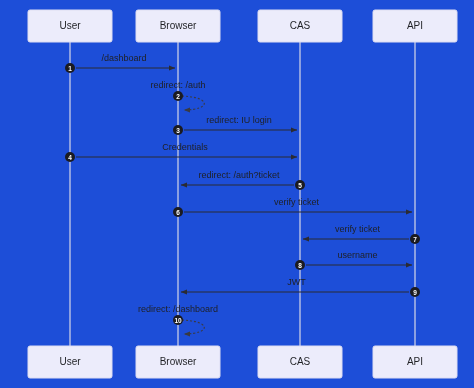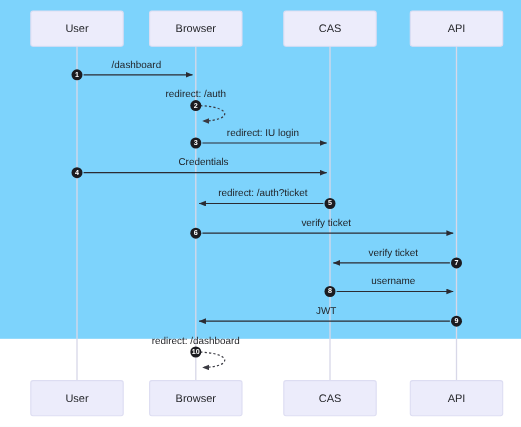--- a/index.html
+++ b/index.html
@@ -9,22 +9,22 @@
   }
   body {
     width: 474px;
     height: 388px;
     font-family: "Liberation Sans", sans-serif;
     overflow: hidden;
   }
   #diagram-root {
     position: relative;
     width: 474px;
-    height: 308px;
-    background: #7dd3fc;
+    height: 388px;
+    background: #1d4ed8;
   }
   #seq-svg {
     display: block;
     width: 474px;
     height: 388px;
   }
   .actor-box-rect {
     fill: #ECECFB;
     stroke: #DDDDF2;
     stroke-width: 1;

